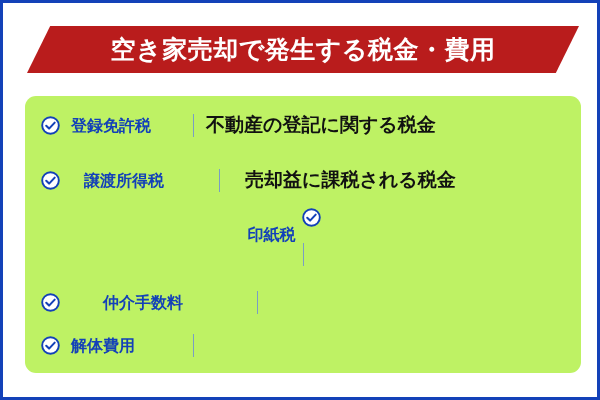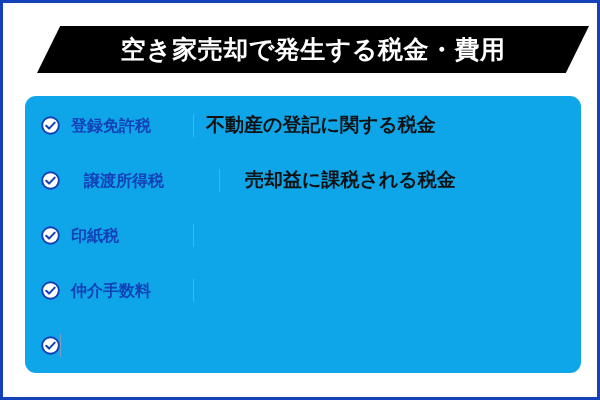--- a/index.html
+++ b/index.html
@@ -19,64 +19,64 @@
     width: 600px;
     height: 400px;
     box-sizing: border-box;
     border: 3px solid #1341b8;
     background: #ffffff;
   }
 
   
   #title-banner {
     position: absolute;
-    left: 34px;
+    left: 24px;
     top: 23px;
     width: 552px;
     height: 47px;
     display: flex;
     align-items: center;
     justify-content: center;
-    background: #000000;
+    background: #b91c1c;
     clip-path: polygon(4.2% 0%, 100% 0%, 95.8% 100%, 0% 100%);
   }
   #title-text {
     color: #ffffff;
     font-size: 25px;
     font-weight: bold;
     letter-spacing: 0.5px;
     line-height: 1;
     white-space: nowrap;
   }
 
   
   #list-panel {
     position: absolute;
     left: 22px;
     top: 93px;
     width: 556px;
     height: 277px;
-    background: #0ea5e9;
+    background: #bef264;
     border-radius: 11px;
     box-sizing: border-box;
     padding: 0;
   }
 
   .list-row {
     position: absolute;
     left: 0;
     width: 100%;
     height: 55px;
     display: flex;
     align-items: center;
   }
   .list-row[data-row="0"] { top: 2px; }
   .list-row[data-row="1"] { top: 57px; gap: 13px; }
-  .list-row[data-row="2"] { top: 112px; }
-  .list-row[data-row="3"] { top: 167px; }
+  .list-row[data-row="2"] { top: 112px; flex-direction: column; }
+  .list-row[data-row="3"] { top: 179px; gap: 32px; }
   .list-row[data-row="4"] { top: 222px; }
 
   .check-icon {
     flex: 0 0 auto;
     width: 19px;
     height: 19px;
     margin-left: 16px;
     display: block;
   }
 
@@ -155,17 +155,18 @@
       </svg>
       <span class="row-term">仲介手数料</span>
       <span class="row-divider"></span>
     </div>
 
     <div class="list-row" data-row="4">
       <svg class="check-icon" viewBox="0 0 24 24">
         <circle cx="12" cy="12" r="10.5" fill="#ffffff" stroke="#1341b8" stroke-width="2.4"></circle>
         <path d="M6.6 12.3 L10.2 15.9 L17.3 8.4" fill="none" stroke="#1341b8" stroke-width="2.6" stroke-linecap="round" stroke-linejoin="round"></path>
       </svg>
+      <span class="row-term">解体費用</span>
       <span class="row-divider"></span>
     </div>
 
   </div>
 </div>
 
 </body></html>

